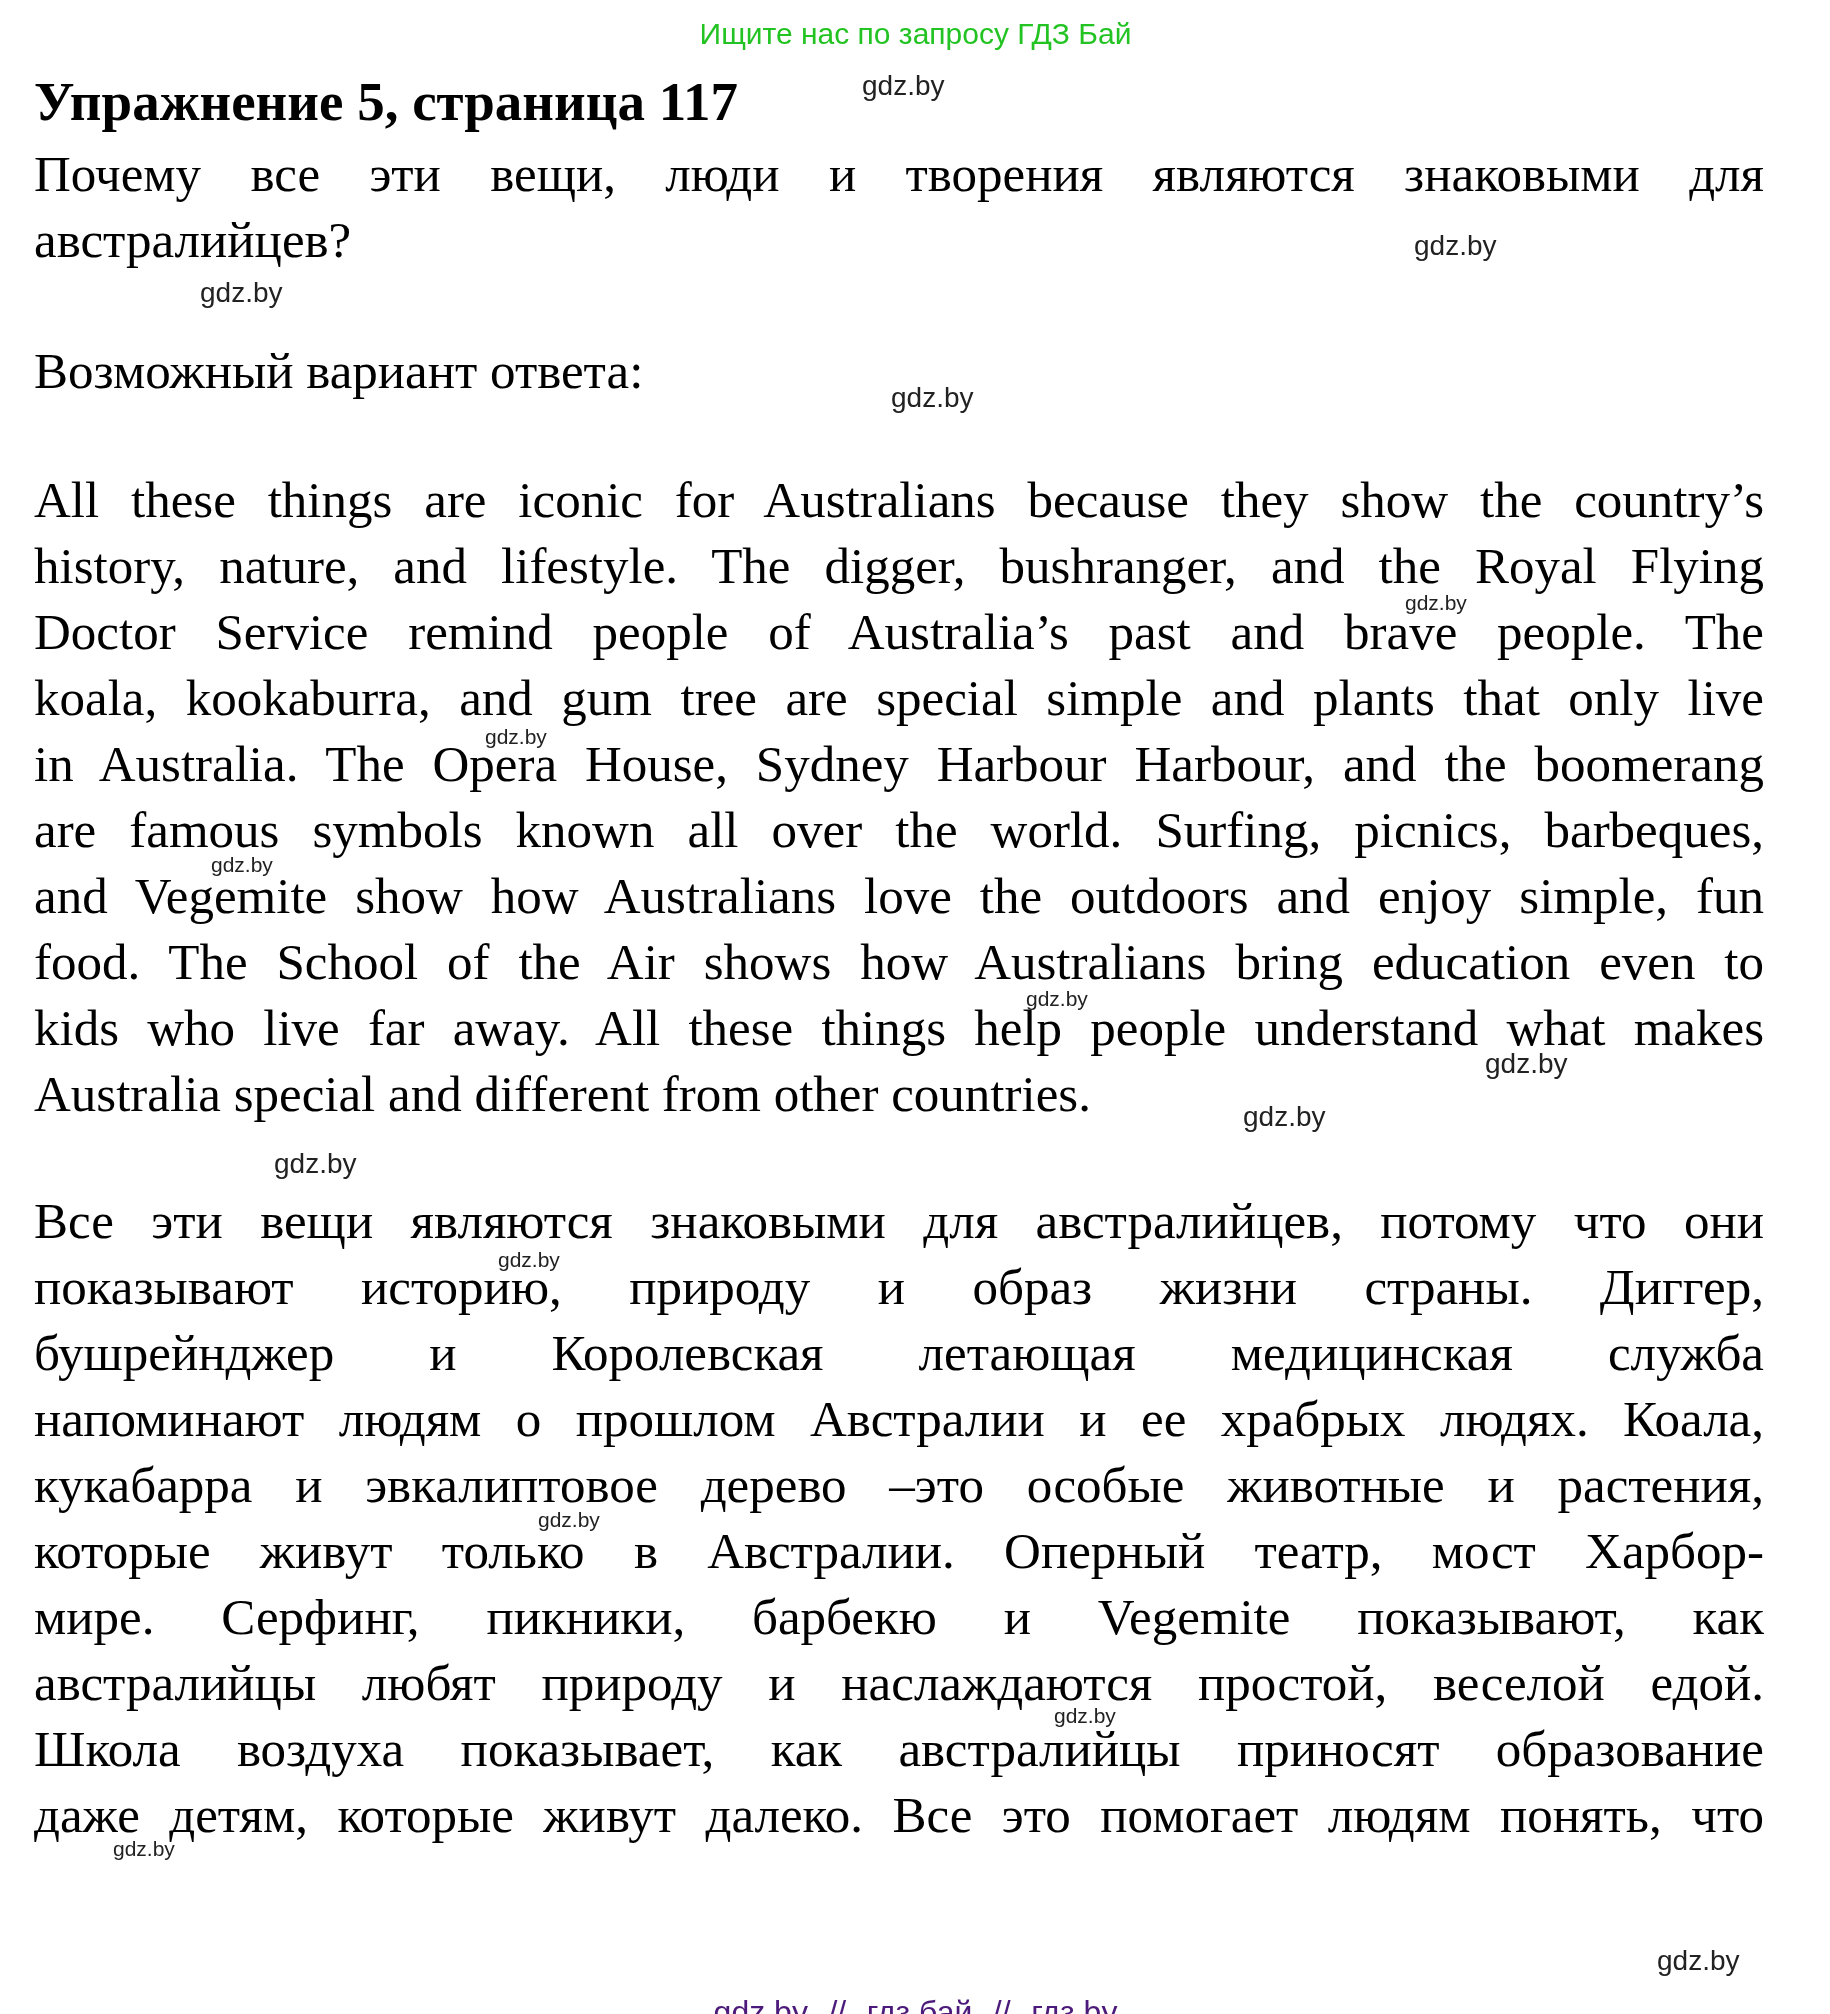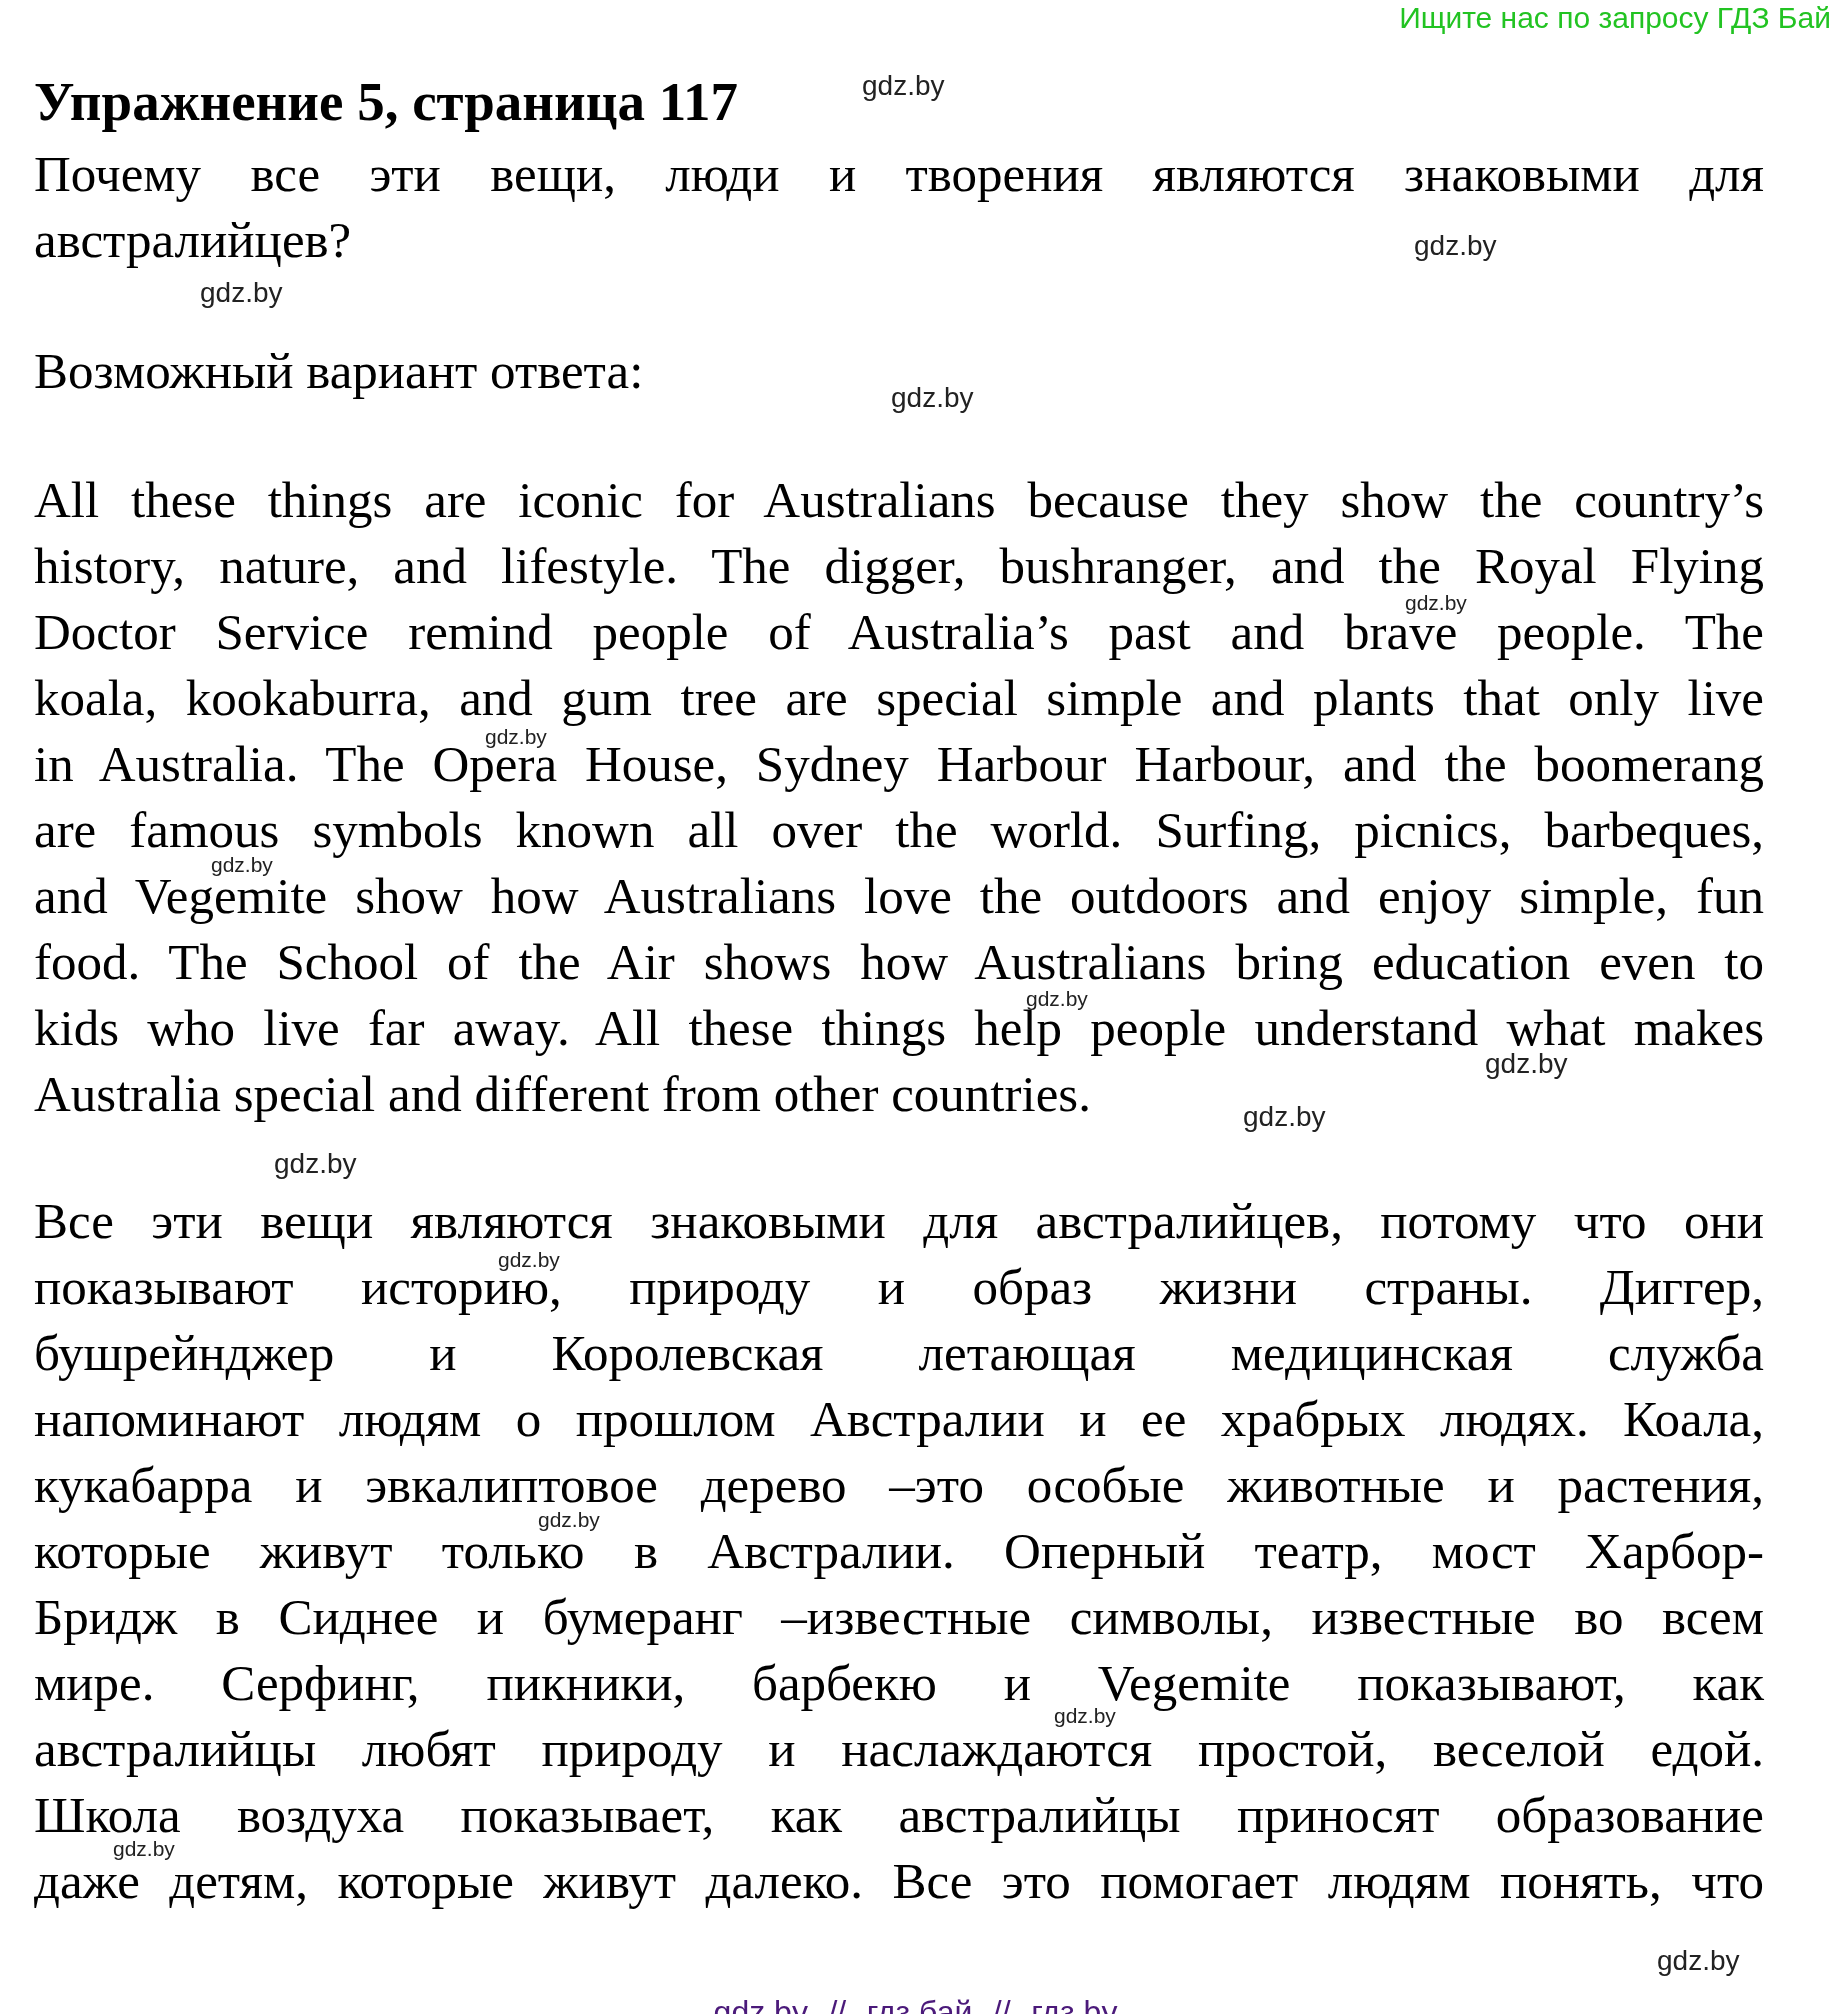--- a/index.html
+++ b/index.html
@@ -1,19 +1,19 @@
 <!DOCTYPE html>
 <html><head>
 <meta charset="utf-8">
 <style>
   html, body { margin:0; padding:0; background:#ffffff; }
   body { width:1831px; height:2014px; position:relative; overflow:hidden; }
   .serif { font-family: "Liberation Serif", "DejaVu Serif", serif; color:#000; }
   .sans { font-family: "Liberation Sans", "DejaVu Sans", sans-serif; }
-  #top-banner { position:absolute; top:0; left:0; width:1831px; text-align:right; font-size:30px; line-height:35px; color:#22c322; }
+  #top-banner { position:absolute; top:16px; left:0; width:1831px; text-align:center; font-size:30px; line-height:35px; color:#22c322; }
   #title { position:absolute; left:34px; top:68px; font-size:55px; font-weight:bold; line-height:68px; }
   .block { position:absolute; left:34px; width:1730px; font-size:51px; line-height:66px; text-align:justify; }
   .block .line { display:block; white-space:nowrap; text-align-last:justify; text-align:justify; height:66px; }
   .block .line.last { text-align-last:left; }
   #question { top:141px; }
   #answer-label { position:absolute; left:34px; top:338px; font-size:51px; line-height:66px; }
   #english { top:467px; }
   #russian { top:1188px; }
   .wm { position:absolute; font-size:28px; color:#222; line-height:29px; white-space:nowrap; }
   .wm.small { font-size:21px; }
@@ -47,21 +47,20 @@
   <span class="line last">Australia special and different from other countries.</span>
 </div>
 
 <div id="russian" class="block serif">
   <span class="line">Все эти вещи являются знаковыми для австралийцев, потому что они</span>
   <span class="line">показывают историю, природу и образ жизни страны. Диггер,</span>
   <span class="line">бушрейнджер и Королевская летающая медицинская служба</span>
   <span class="line">напоминают людям о прошлом Австралии и ее храбрых людях. Коала,</span>
   <span class="line">кукабарра и эвкалиптовое дерево –это особые животные и растения,</span>
   <span class="line">которые живут только в Австралии. Оперный театр, мост Харбор-</span>
-  <span class="line">Бридж в Сиднее и бумеранг –известные символы, известные во всем</span>
   <span class="line">мире. Серфинг, пикники, барбекю и Vegemite показывают, как</span>
   <span class="line">австралийцы любят природу и наслаждаются простой, веселой едой.</span>
   <span class="line">Школа воздуха показывает, как австралийцы приносят образование</span>
   <span class="line">даже детям, которые живут далеко. Все это помогает людям понять, что</span>
 </div>
 
 <div class="wm sans" style="left:862px;top:71px;">gdz.by</div>
 <div class="wm sans" style="left:1414px;top:231px;">gdz.by</div>
 <div class="wm sans" style="left:200px;top:278px;">gdz.by</div>
 <div class="wm sans" style="left:891px;top:383px;">gdz.by</div>

